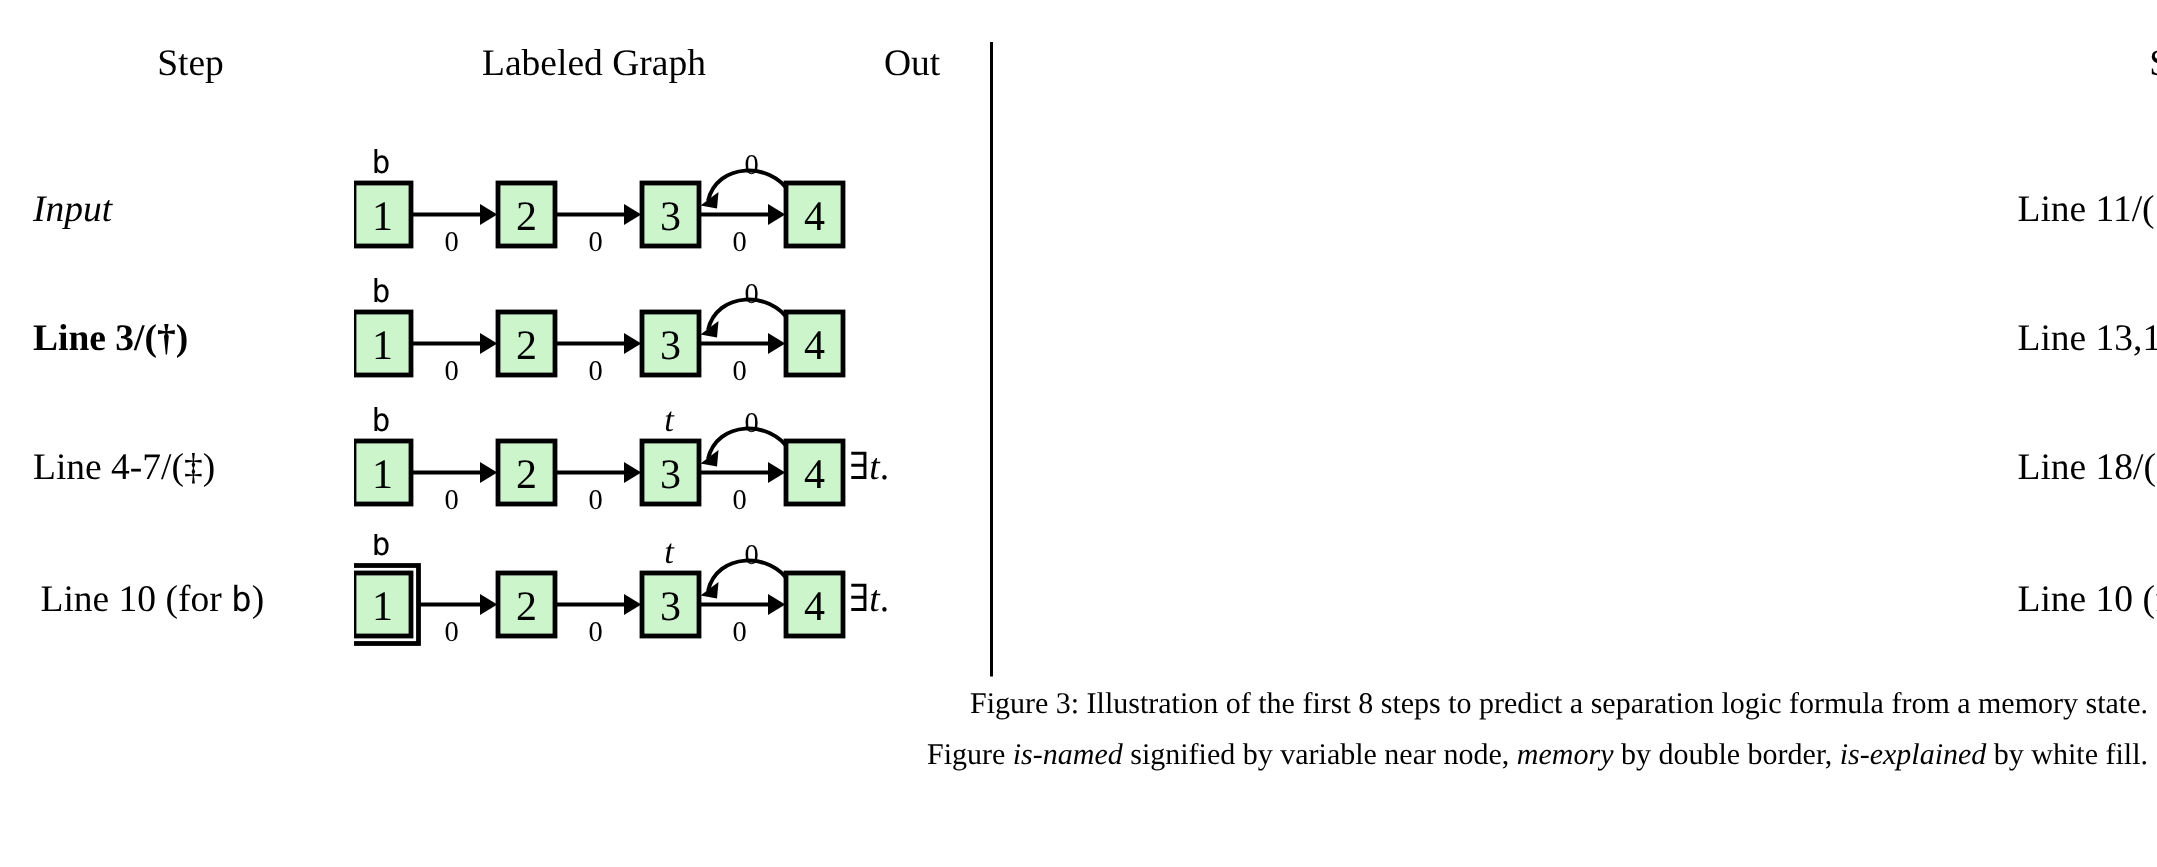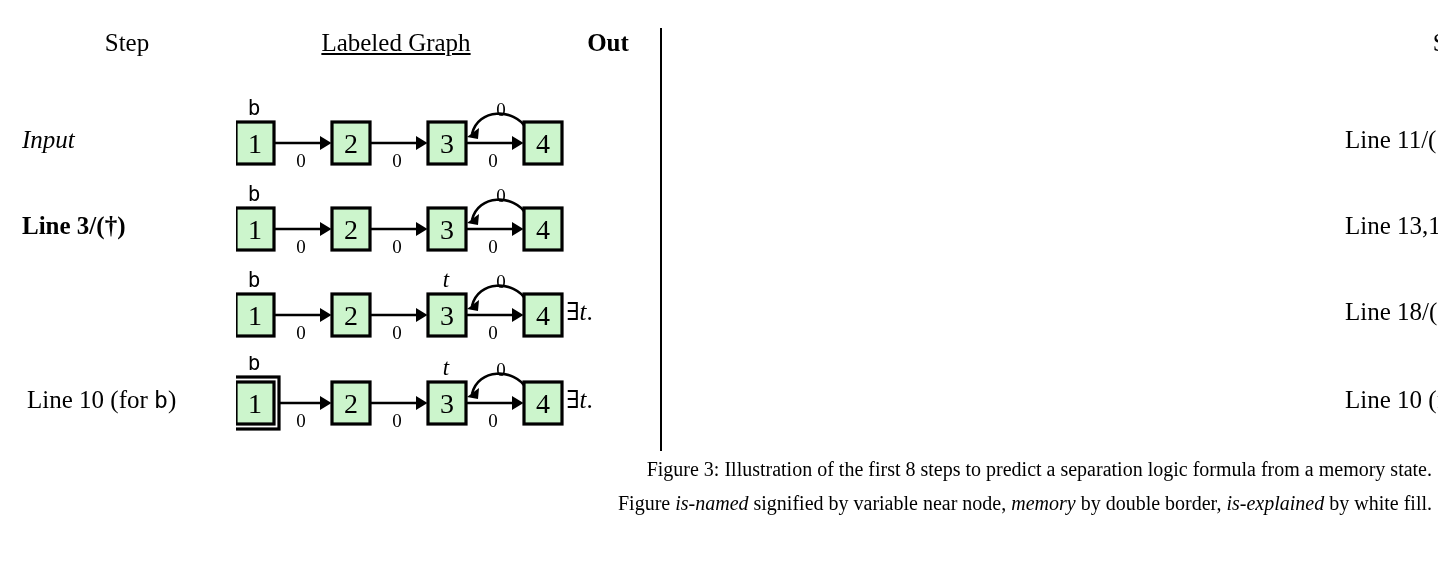--- a/index.html
+++ b/index.html
@@ -110,22 +110,22 @@
 </style>
 </head>
 <body>
 
 <div class="figure">
 
   <div class="panels">
     <div class="panel left" id="panel-left">
         <div class="head-row">
           <div class="head-cell" style="left: 22px; width: 210px;">Step</div>
-          <div class="head-cell" style="left: 236px; width: 320px; text-decoration: underline;">Labeled Graph</div>
-          <div class="head-cell" style="left: 560px; width: 96px; font-weight: bold;">Out</div>
+          <div class="head-cell" style="left: 236px; width: 320px;">Labeled Graph</div>
+          <div class="head-cell" style="left: 560px; width: 96px;">Out</div>
         </div>
         <div class="row" style="top: 96px;">
           <div class="step-label" style="left: 22px; width: 210px; font-style: italic;">Input</div>
           <div class="graph" style="left: 236px; width: 320px;">
             <svg width="330" height="88" viewBox="0 0 330 88">
               <g>
                 <line x1="38" y1="47" x2="87" y2="47" stroke="#000" stroke-width="2.6"></line>
                 <path d="M 84 40 L 95.5 47 L 84 54 Z" fill="#000"></path>
                 <text x="65" y="71" text-anchor="middle" font-size="19" font-family="&quot;Liberation Serif&quot;, serif" fill="#000">0</text>
               </g>
@@ -204,20 +204,21 @@
               </g>
               <g>
                 <rect x="288" y="26" width="38" height="42" fill="#ccf5cc" stroke="#000000" stroke-width="3.2"></rect>
                 <text x="307" y="57" text-anchor="middle" font-size="28" font-family="&quot;Liberation Serif&quot;, serif" fill="#000">4</text>
               </g>
             </svg>
           </div>
           <div class="out-label" style="left: 566px; width: 90px;"></div>
         </div>
         <div class="row" style="top: 268px;">
+          <div class="step-label" style="left: 22px; width: 210px;">Line 4-7/(‡)</div>
           <div class="graph" style="left: 236px; width: 320px;">
             <svg width="330" height="88" viewBox="0 0 330 88">
               <g>
                 <line x1="38" y1="47" x2="87" y2="47" stroke="#000" stroke-width="2.6"></line>
                 <path d="M 84 40 L 95.5 47 L 84 54 Z" fill="#000"></path>
                 <text x="65" y="71" text-anchor="middle" font-size="19" font-family="&quot;Liberation Serif&quot;, serif" fill="#000">0</text>
               </g>
               <g>
                 <line x1="134" y1="47" x2="183" y2="47" stroke="#000" stroke-width="2.6"></line>
                 <path d="M 180 40 L 191.5 47 L 180 54 Z" fill="#000"></path>

